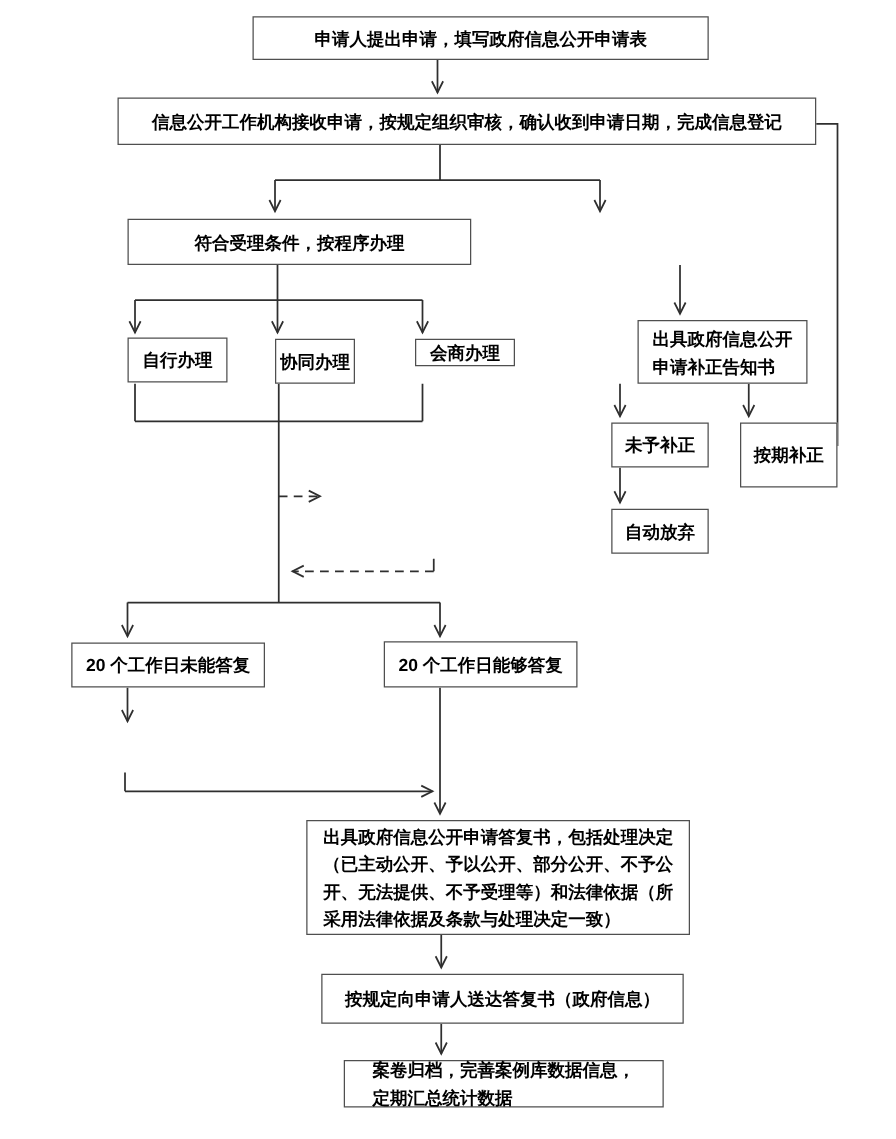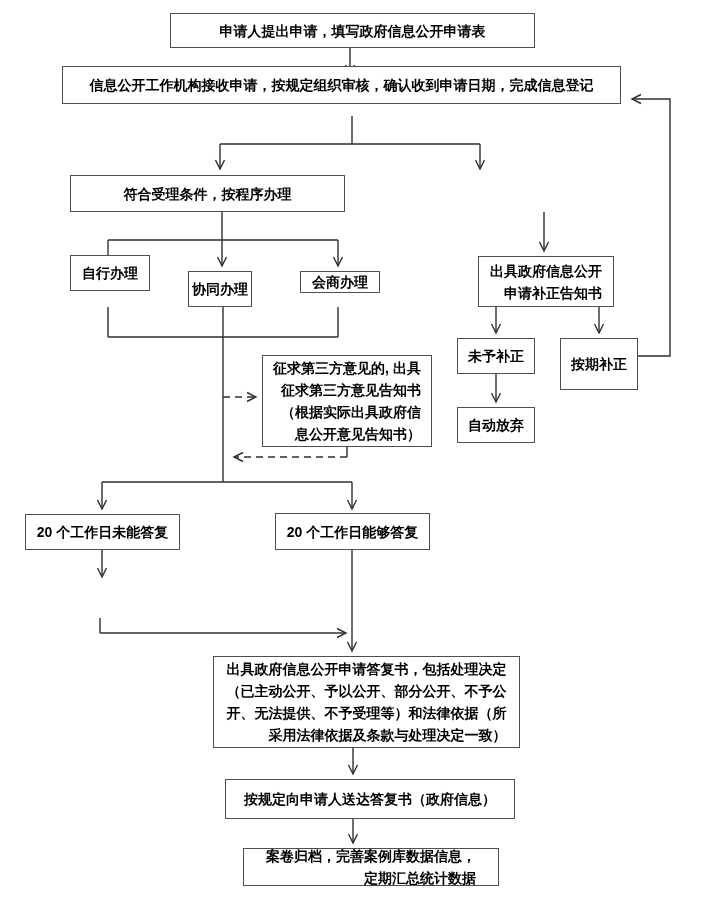--- a/index.html
+++ b/index.html
@@ -18,22 +18,22 @@
   }
   svg.connectors{position:absolute;left:0;top:0;width:717px;height:911px;}
   .ln{fill:none;stroke:var(--color-line);stroke-width:1.4;}
   .dash{stroke-dasharray:7 5;}
   .arrhead{fill:none;stroke:var(--color-line);stroke-width:1.4;}
   .node{
     position:absolute;box-sizing:border-box;
     border:1.5px solid var(--color-border);
     background:#ffffff;color:var(--color-text);
     display:flex;align-items:center;justify-content:center;
-    text-align:right;font-size:14px;font-weight:bold;
-    line-height:22px;white-space:pre-line;padding:1px 2px;
+    text-align:left;font-size:14px;font-weight:bold;
+    line-height:22px;white-space:pre-line;padding:1px 2px;margin-left:32px;
   }
 </style>
 </head>
 <body>
 
 <div class="canvas">
 
   <svg class="connectors" viewBox="0 0 717 911" xmlns="http://www.w3.org/2000/svg">
     <defs>
       <marker id="arr" viewBox="-10 -8 20 16" refX="0" refY="0" markerWidth="20" markerHeight="16" markerUnits="userSpaceOnUse" orient="auto">
@@ -67,44 +67,40 @@
     <path class="ln" marker-end="url(#arr)" d="M100,633 H346"></path>
     <path class="ln" marker-end="url(#arr)" d="M353,748 V774"></path>
     <path class="ln" marker-end="url(#arr)" d="M353,819 V843"></path>
 
     <path class="ln dash" marker-end="url(#arr)" d="M223,397 H256"></path>
     <path class="ln dash" marker-end="url(#arr)" d="M347,457 H234"></path>
   </svg>
 
   <div class="node" style="left:170px;top:13px;width:365px;height:35px">申请人提出申请，填写政府信息公开申请表</div>
 
-  <div class="node" style="left:62px;top:66px;width:559px;height:38px">信息公开工作机构接收申请，按规定组织审核，确认收到申请日期，完成信息登记</div>
+  <div class="node" style="left:62px;top:78px;width:559px;height:38px">信息公开工作机构接收申请，按规定组织审核，确认收到申请日期，完成信息登记</div>
 
   <div class="node" style="left:70px;top:175px;width:275px;height:37px">符合受理条件，按程序办理</div>
 
 
-  <div class="node" style="left:70px;top:255px;width:80px;height:36px">自行办理</div>
+  <div class="node" style="left:70px;top:270px;width:80px;height:36px">自行办理</div>
 
   <div class="node" style="left:188px;top:271px;width:64px;height:36px">协同办理</div>
 
   <div class="node" style="left:300px;top:271px;width:80px;height:22px">会商办理</div>
 
   <div class="node" style="left:478px;top:256px;width:136px;height:51px">出具政府信息公开
 申请补正告知书</div>
 
   <div class="node" style="left:457px;top:338px;width:78px;height:36px">未予补正</div>
 
   <div class="node" style="left:560px;top:338px;width:78px;height:52px">按期补正</div>
 
   <div class="node" style="left:457px;top:407px;width:78px;height:36px">自动放弃</div>
 
-  <div class="node" style="left:262px;top:355px;width:170px;height:92px">征求第三方意见的, 出具
-征求第三方意见告知书
-（根据实际出具政府信
-息公开意见告知书）</div>
 
   <div class="node" style="left:25px;top:514px;width:155px;height:36px">20 个工作日未能答复</div>
 
   <div class="node" style="left:275px;top:513px;width:155px;height:37px">20 个工作日能够答复</div>
 
 
   <div class="node" style="left:213px;top:656px;width:307px;height:92px">出具政府信息公开申请答复书，包括处理决定
 （已主动公开、予以公开、部分公开、不予公
 开、无法提供、不予受理等）和法律依据（所
 采用法律依据及条款与处理决定一致）</div>

